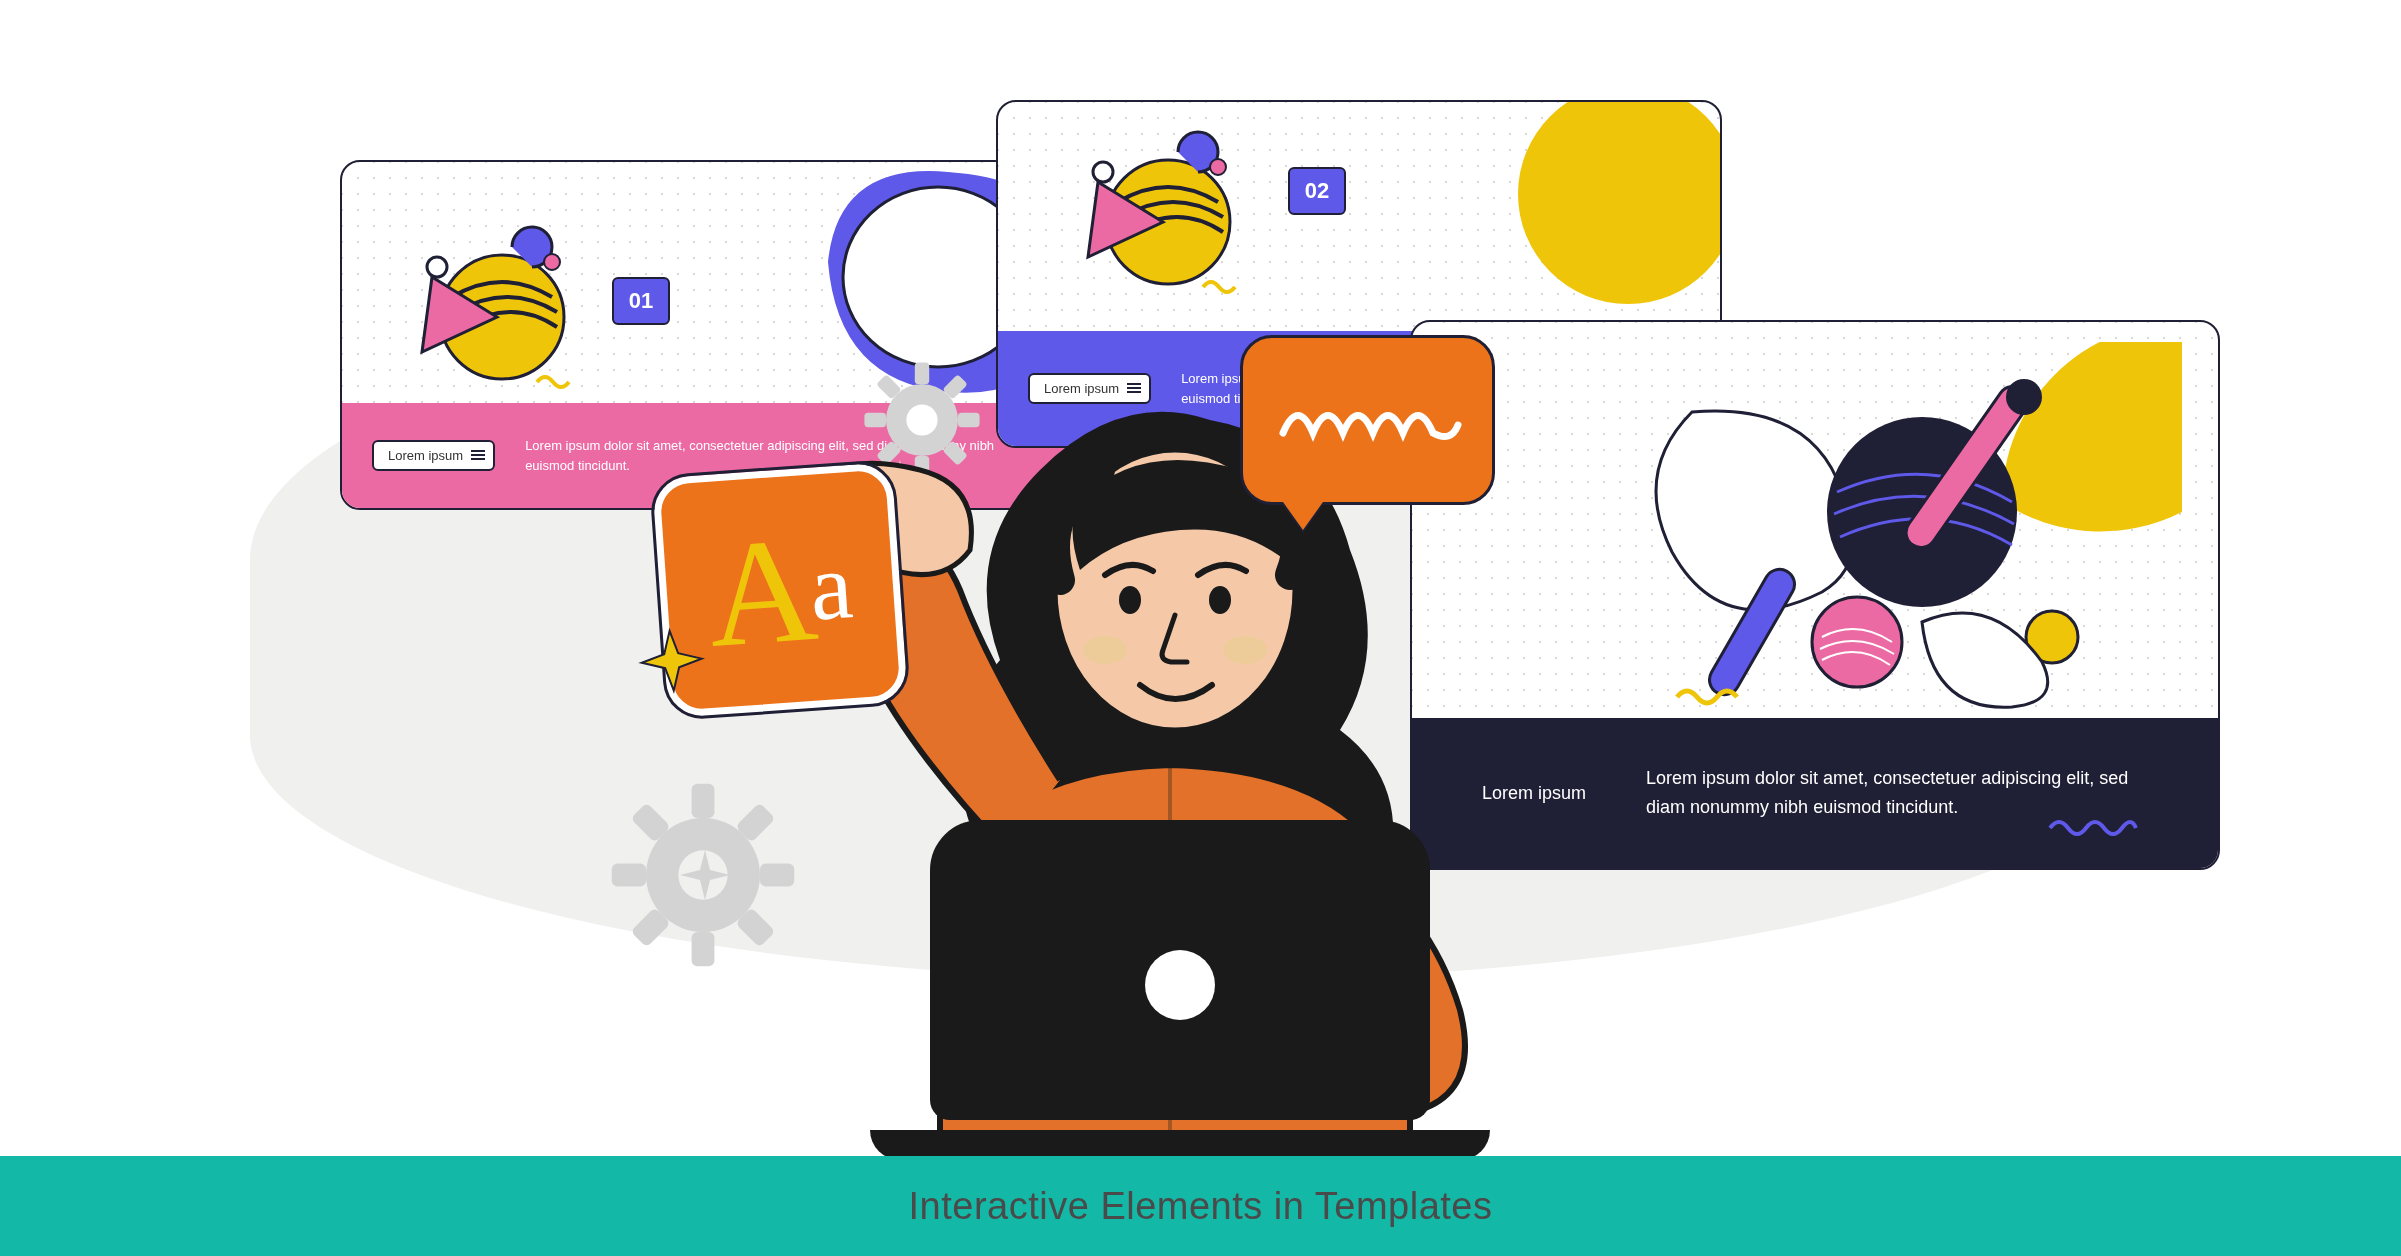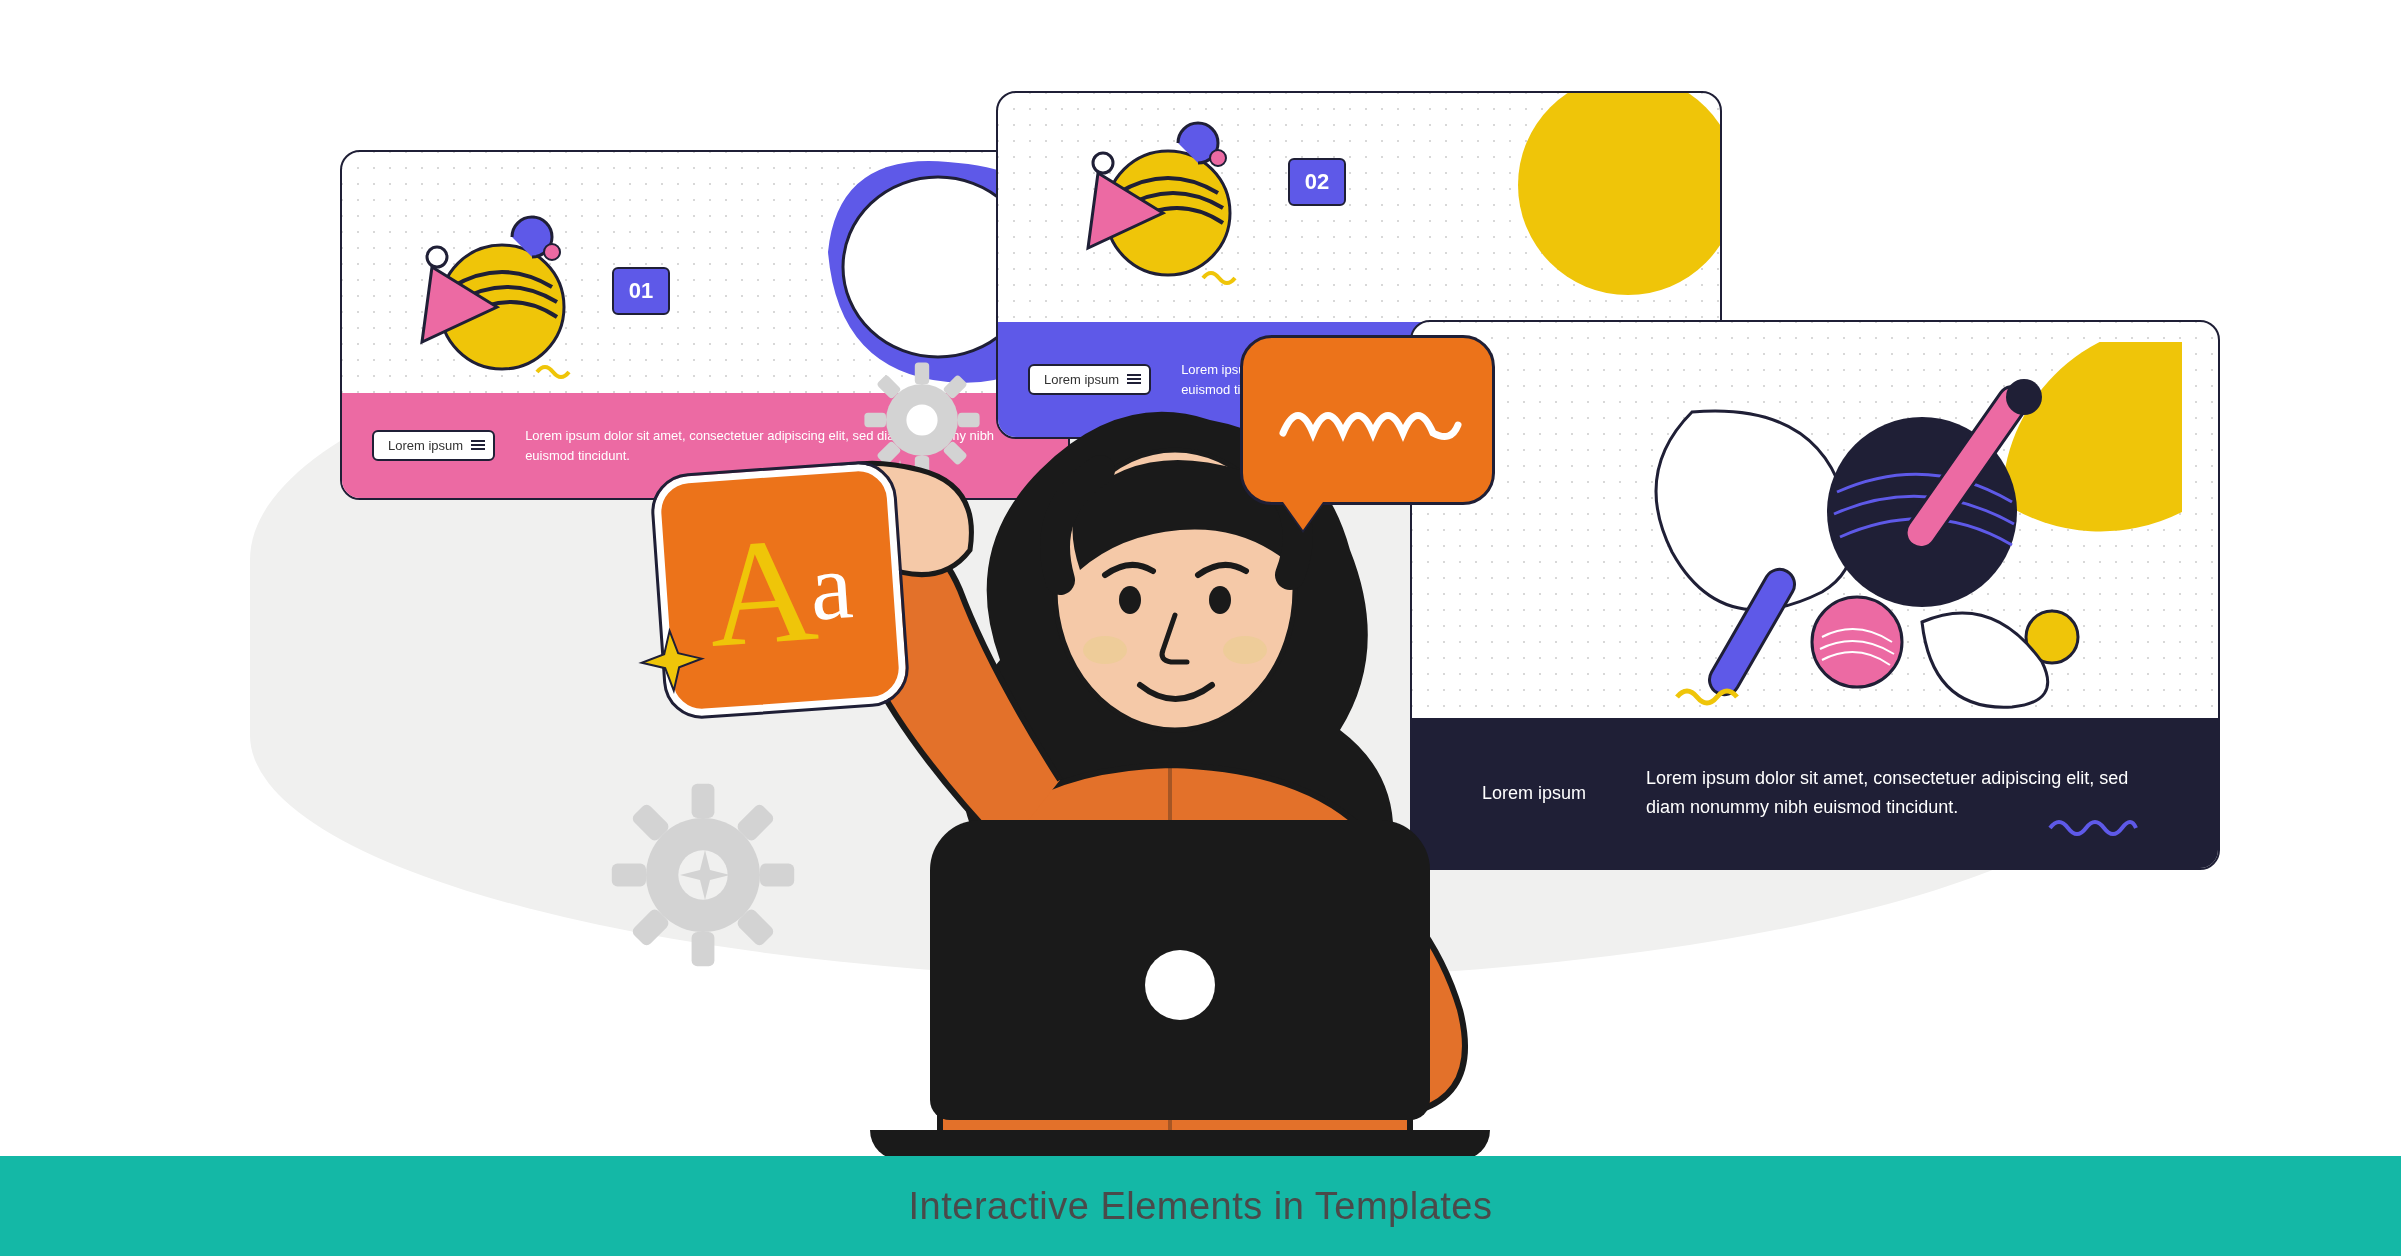--- a/index.html
+++ b/index.html
@@ -3,29 +3,29 @@
 <meta charset="utf-8">
 <style>
 *{margin:0;padding:0;box-sizing:border-box}
 body{font-family:-apple-system,BlinkMacSystemFont,'Segoe UI',sans-serif;background:#fff;width:2401px;height:1256px;position:relative;overflow:hidden}
 .canvas{position:relative;width:100%;height:1155px}
 .blob{position:absolute;width:1900px;height:700px;left:250px;top:280px;background:#f0f0ef;border-radius:50%/40% 40% 35% 35%}
 
 .card{position:absolute;background:#fff;border:2px solid #1f1f36;border-radius:20px;overflow:hidden}
 .card-dots{position:absolute;inset:0;background-image:radial-gradient(circle,#d8d8d8 1px,transparent 1px);background-size:16px 16px;background-position:8px 8px}
 
-.card1{left:340px;top:150px;width:730px;height:350px}
+.card1{left:340px;top:160px;width:730px;height:350px}
 .c1-band{position:absolute;bottom:0;left:0;right:0;height:105px;background:#ec6aa3;display:flex;align-items:center;padding:0 30px;gap:30px}
 .c1-tag{background:#fff;border:2px solid #1f1f36;border-radius:6px;padding:6px 30px 6px 14px;font-size:13px;color:#333;position:relative}
 .c1-tag::after{content:"";position:absolute;right:8px;top:50%;width:14px;height:12px;transform:translateY(-50%);background:repeating-linear-gradient(#1f1f36 0 2px,transparent 2px 4px)}
 .c1-txt{color:#fff;font-size:13px;line-height:1.5;flex:1}
 .c1-num{position:absolute;left:270px;top:115px;width:58px;height:48px;background:#5e59e8;color:#fff;border:2px solid #1f1f36;border-radius:6px;display:flex;align-items:center;justify-content:center;font-size:22px;font-weight:700}
 .c1-shape{position:absolute;right:-30px;top:-20px;width:300px;height:280px}
 
-.card2{left:996px;top:91px;width:726px;height:348px}
+.card2{left:996px;top:100px;width:726px;height:348px}
 .c2-band{position:absolute;bottom:0;left:0;right:0;height:115px;background:#5e59e8;display:flex;align-items:center;padding:0 30px;gap:30px}
 .c2-tag{background:#fff;border:2px solid #1f1f36;border-radius:6px;padding:6px 30px 6px 14px;font-size:13px;color:#333;position:relative}
 .c2-tag::after{content:"";position:absolute;right:8px;top:50%;width:14px;height:12px;transform:translateY(-50%);background:repeating-linear-gradient(#1f1f36 0 2px,transparent 2px 4px)}
 .c2-txt{color:#fff;font-size:13px;line-height:1.5;flex:1}
 .c2-num{position:absolute;left:290px;top:65px;width:58px;height:48px;background:#5e59e8;color:#fff;border:2px solid #1f1f36;border-radius:6px;display:flex;align-items:center;justify-content:center;font-size:22px;font-weight:700}
 .c2-sun{position:absolute;right:-18px;top:-18px;width:220px;height:220px;background:#efc509;border-radius:50%}
 
 .card3{left:1410px;top:320px;width:810px;height:550px}
 .c3-band{position:absolute;bottom:0;left:0;right:0;height:150px;background:#1f1f36;color:#fff;display:flex;align-items:center;padding:0 70px;gap:60px;font-size:18px}
 .c3-lab{font-size:18px}

